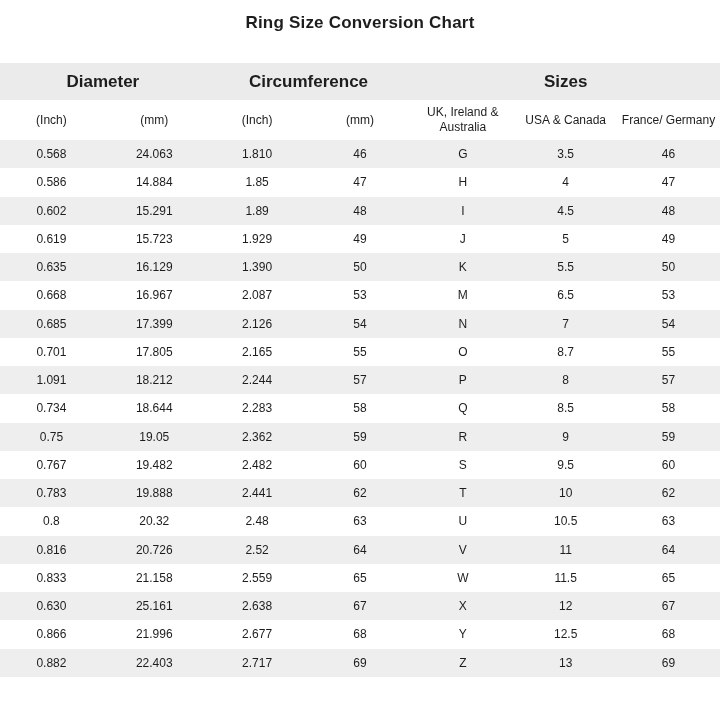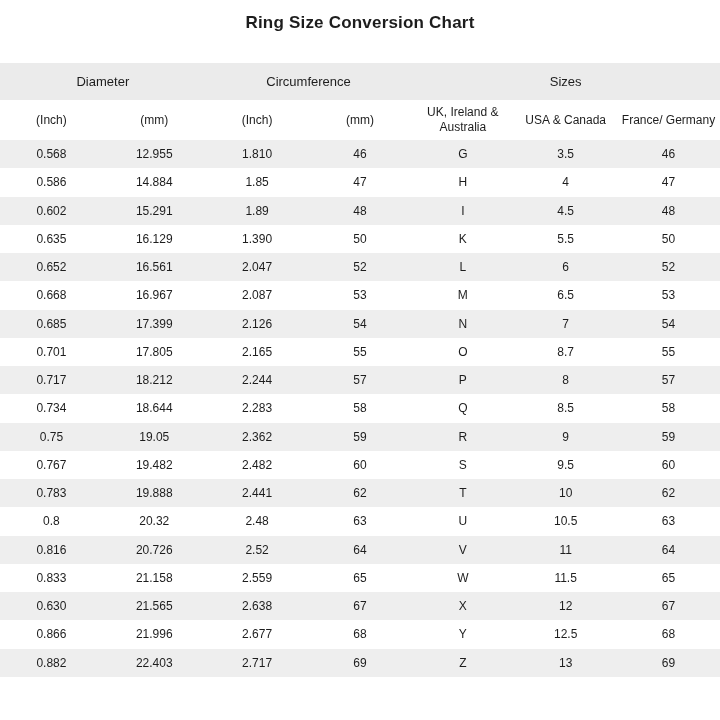--- a/index.html
+++ b/index.html
@@ -34,22 +34,22 @@
   }
   table.conversion th, table.conversion td {
     text-align: center;
     vertical-align: middle;
     padding: 0 2px;
     font-weight: normal;
   }
   tr.group-row th {
     background: var(--header-bg);
     height: 37px;
-    font-size: 13px;
-    font-weight: normal;
+    font-size: 17px;
+    font-weight: bold;
   }
   tr.subheader-row th {
     background: var(--page-bg);
     height: 40px;
     font-size: 12px;
     line-height: 1.25;
   }
   tbody tr { height: 28.25px; font-size: 12px; }
   tbody tr:nth-child(odd) { background: var(--row-alt-bg); }
   tbody tr:nth-child(even) { background: var(--page-bg); }
@@ -82,21 +82,21 @@
           <th>(Inch)</th>
           <th>(mm)</th>
           <th>UK, Ireland &amp; Australia</th>
           <th>USA &amp; Canada</th>
           <th>France/ Germany</th>
         </tr>
     </thead>
     <tbody>
         <tr>
           <td>0.568</td>
-          <td>12.955</td>
+          <td>24.063</td>
           <td>1.810</td>
           <td>46</td>
           <td>G</td>
           <td>3.5</td>
           <td>46</td>
         </tr>
         <tr>
           <td>0.586</td>
           <td>14.884</td>
           <td>1.85</td>
@@ -108,38 +108,38 @@
         <tr>
           <td>0.602</td>
           <td>15.291</td>
           <td>1.89</td>
           <td>48</td>
           <td>I</td>
           <td>4.5</td>
           <td>48</td>
         </tr>
         <tr>
+          <td>0.619</td>
+          <td>15.723</td>
+          <td>1.929</td>
+          <td>49</td>
+          <td>J</td>
+          <td>5</td>
+          <td>49</td>
+        </tr>
+        <tr>
           <td>0.635</td>
           <td>16.129</td>
           <td>1.390</td>
           <td>50</td>
           <td>K</td>
           <td>5.5</td>
           <td>50</td>
         </tr>
         <tr>
-          <td>0.652</td>
-          <td>16.561</td>
-          <td>2.047</td>
-          <td>52</td>
-          <td>L</td>
-          <td>6</td>
-          <td>52</td>
-        </tr>
-        <tr>
           <td>0.668</td>
           <td>16.967</td>
           <td>2.087</td>
           <td>53</td>
           <td>M</td>
           <td>6.5</td>
           <td>53</td>
         </tr>
         <tr>
           <td>0.685</td>
@@ -153,21 +153,21 @@
         <tr>
           <td>0.701</td>
           <td>17.805</td>
           <td>2.165</td>
           <td>55</td>
           <td>O</td>
           <td>8.7</td>
           <td>55</td>
         </tr>
         <tr>
-          <td>0.717</td>
+          <td>1.091</td>
           <td>18.212</td>
           <td>2.244</td>
           <td>57</td>
           <td>P</td>
           <td>8</td>
           <td>57</td>
         </tr>
         <tr>
           <td>0.734</td>
           <td>18.644</td>
@@ -226,21 +226,21 @@
           <td>0.833</td>
           <td>21.158</td>
           <td>2.559</td>
           <td>65</td>
           <td>W</td>
           <td>11.5</td>
           <td>65</td>
         </tr>
         <tr>
           <td>0.630</td>
-          <td>21.565</td>
+          <td>25.161</td>
           <td>2.638</td>
           <td>67</td>
           <td>X</td>
           <td>12</td>
           <td>67</td>
         </tr>
         <tr>
           <td>0.866</td>
           <td>21.996</td>
           <td>2.677</td>

